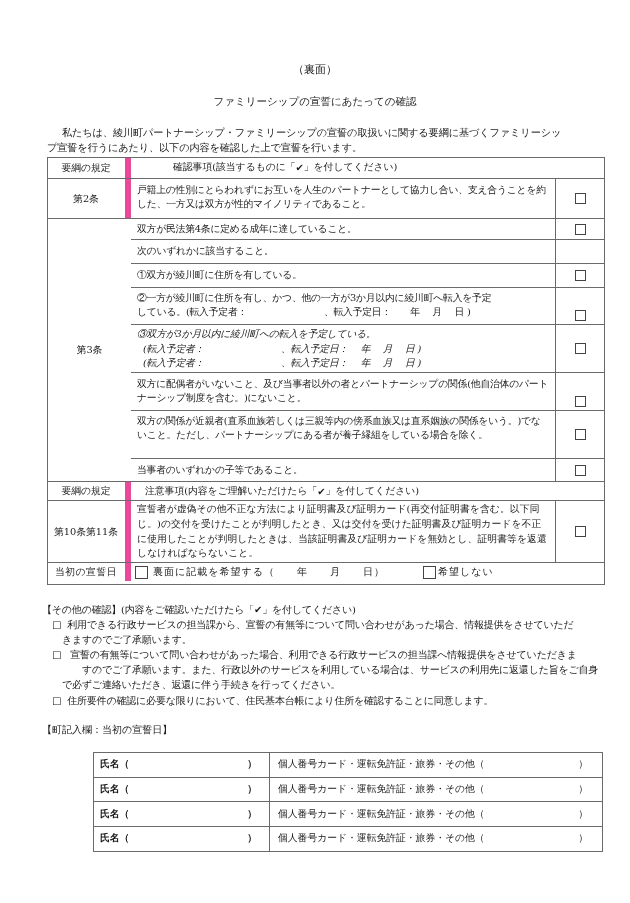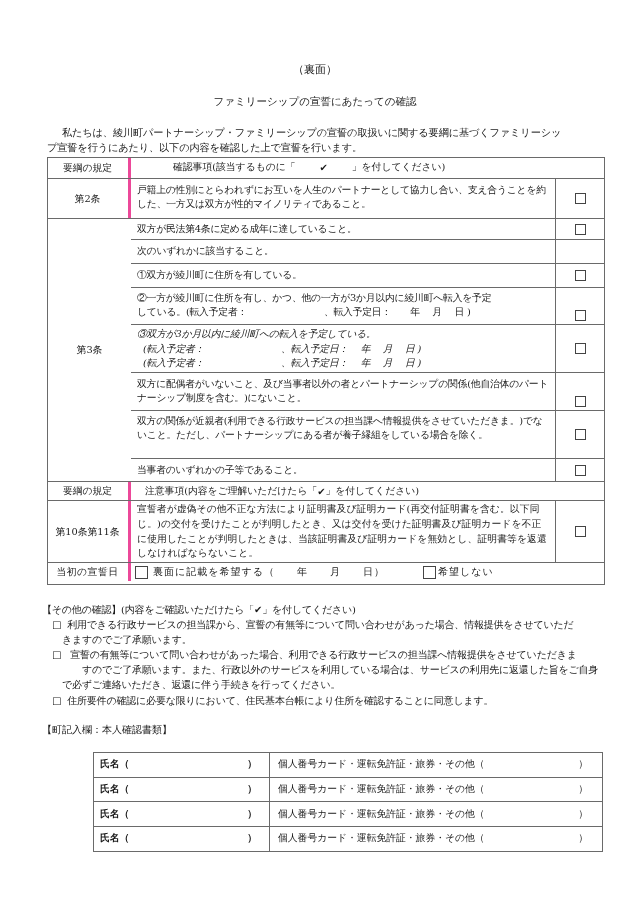--- a/index.html
+++ b/index.html
@@ -5,29 +5,29 @@
   html, body { margin:0; padding:0; background:#ffffff; }
   body { width:630px; height:903px; position:relative; overflow:hidden;
          font-family:"DejaVu Serif","Liberation Serif",serif; color:#1a1a1a; }
   .abs { position:absolute; white-space:nowrap; }
   .t-back { top:62px; left:0; width:630px; text-align:center; font-size:11px; }
   .t-title { top:95px; left:0; width:630px; text-align:center; font-size:10.5px; }
   .intro1 { top:126px; left:62px; font-size:10.2px; letter-spacing:-0.15px; }
   .intro2 { top:141px; left:47px; font-size:10.2px; letter-spacing:-0.15px; }
   .row { position:absolute; left:0; width:558px; border-top:1px solid #6a6a6a; box-sizing:border-box; }
   .cell { position:absolute; top:0; bottom:0; box-sizing:border-box; font-size:9.8px; line-height:14px; }
-  .c-art { left:0; width:84px; border-right:3px solid #ec4899; display:flex; align-items:center; justify-content:center; text-align:center; }
+  .c-art { left:0; width:84px; border-right:6px solid #ec4899; display:flex; align-items:center; justify-content:center; text-align:center; }
   .c-text { left:84px; width:424px; padding:2px 6px; letter-spacing:-0.2px; white-space:normal; }
   .c-chk { left:508px; width:50px; border-left:1px solid #6a6a6a; display:flex; align-items:center; justify-content:center; }
   .c-chk.bottom { align-items:flex-end; padding-bottom:3px; }
   .box { width:11px; height:11px; border:1px solid #444; box-sizing:border-box; display:inline-block; }
   .outer { position:absolute; left:47px; top:157px; width:558px; height:428px; border:1px solid #6a6a6a; box-sizing:border-box; pointer-events:none; }
   .span-art { position:absolute; left:48px; width:83px; display:flex; align-items:center; justify-content:center; font-size:9.8px; background:#fff; }
 
-  .hdr-text { position:absolute; left:84px; top:0; bottom:0; padding-left:42px; display:flex; align-items:center; font-size:9.8px;gap:24px; }
+  .hdr-text { position:absolute; left:84px; top:0; bottom:0; padding-left:42px; display:flex; align-items:center; font-size:9.8px; }
   .hdr-text2 { position:absolute; left:84px; top:0; bottom:0; padding-left:14px; display:flex; align-items:center; font-size:9.8px; }
   .chk-glyph { font-family:"DejaVu Sans",sans-serif; font-weight:bold; }
 
   .sub-line { display:block; padding-left:6px; }
 
   .other { font-size:10px; letter-spacing:-0.2px; }
   .oh { top:603px; left:42px; }
   .o1a { top:618px; left:52px; }
   .o1b { top:633px; left:62px; }
   .o2a { top:648px; left:52px; }
@@ -114,21 +114,21 @@
   </div>
   <div class="row" style="top:372px;left:47px;height:38px;">
     <div class="cell c-art"></div>
     <div class="cell c-text" style="padding-top:4px;">双方に配偶者がいないこと、及び当事者以外の者とパートナーシップの関係(他自治体のパートナーシップ制度を含む。)にないこと。</div>
     <div class="cell c-chk bottom">
         <span class="box"></span>
       </div>
   </div>
   <div class="row" style="top:410px;left:47px;height:48px;">
     <div class="cell c-art"></div>
-    <div class="cell c-text" style="padding-top:3px;">双方の関係が近親者(利用できる行政サービスの担当課へ情報提供をさせていただきま。)でないこと。ただし、パートナーシップにある者が養子縁組をしている場合を除く。</div>
+    <div class="cell c-text" style="padding-top:3px;">双方の関係が近親者(直系血族若しくは三親等内の傍系血族又は直系姻族の関係をいう。)でないこと。ただし、パートナーシップにある者が養子縁組をしている場合を除く。</div>
     <div class="cell c-chk">
         <span class="box"></span>
       </div>
   </div>
   <div class="row" style="top:458px;left:47px;height:23px;">
     <div class="cell c-art"></div>
     <div class="cell c-text" style="padding-top:4px;">当事者のいずれかの子等であること。</div>
     <div class="cell c-chk">
         <span class="box"></span>
       </div>
@@ -178,21 +178,21 @@
 <div class="abs other o1b">きますのでご了承願います。</div>
 <div class="abs other o2a">
   <span>□</span>&nbsp;&nbsp;&nbsp;<span>宣誓の有無等について問い合わせがあった場合、利用できる行政サービスの担当課へ情報提供をさせていただきま</span>
 </div>
 <div class="abs other o2b">すのでご了承願います。また、行政以外のサービスを利用している場合は、サービスの利用先に返還した旨をご自身</div>
 <div class="abs other o2c">で必ずご連絡いただき、返還に伴う手続きを行ってください。</div>
 <div class="abs other o3">
   <span>□</span>&nbsp;&nbsp;<span>住所要件の確認に必要な限りにおいて、住民基本台帳により住所を確認することに同意します。</span>
 </div>
 
-<div class="abs town">【町記入欄：本人確認書類】</div>
+<div class="abs town">【町記入欄：当初の宣誓日】</div>
 
 <div class="idtable">
   <div class="idrow">
     <div class="idname">
         <span>氏名（</span>
         <span class="rp">）</span>
       </div>
     <div class="iddoc">
         <span>個人番号カード・運転免許証・旅券・その他（</span>
         <span class="rp">）</span>

